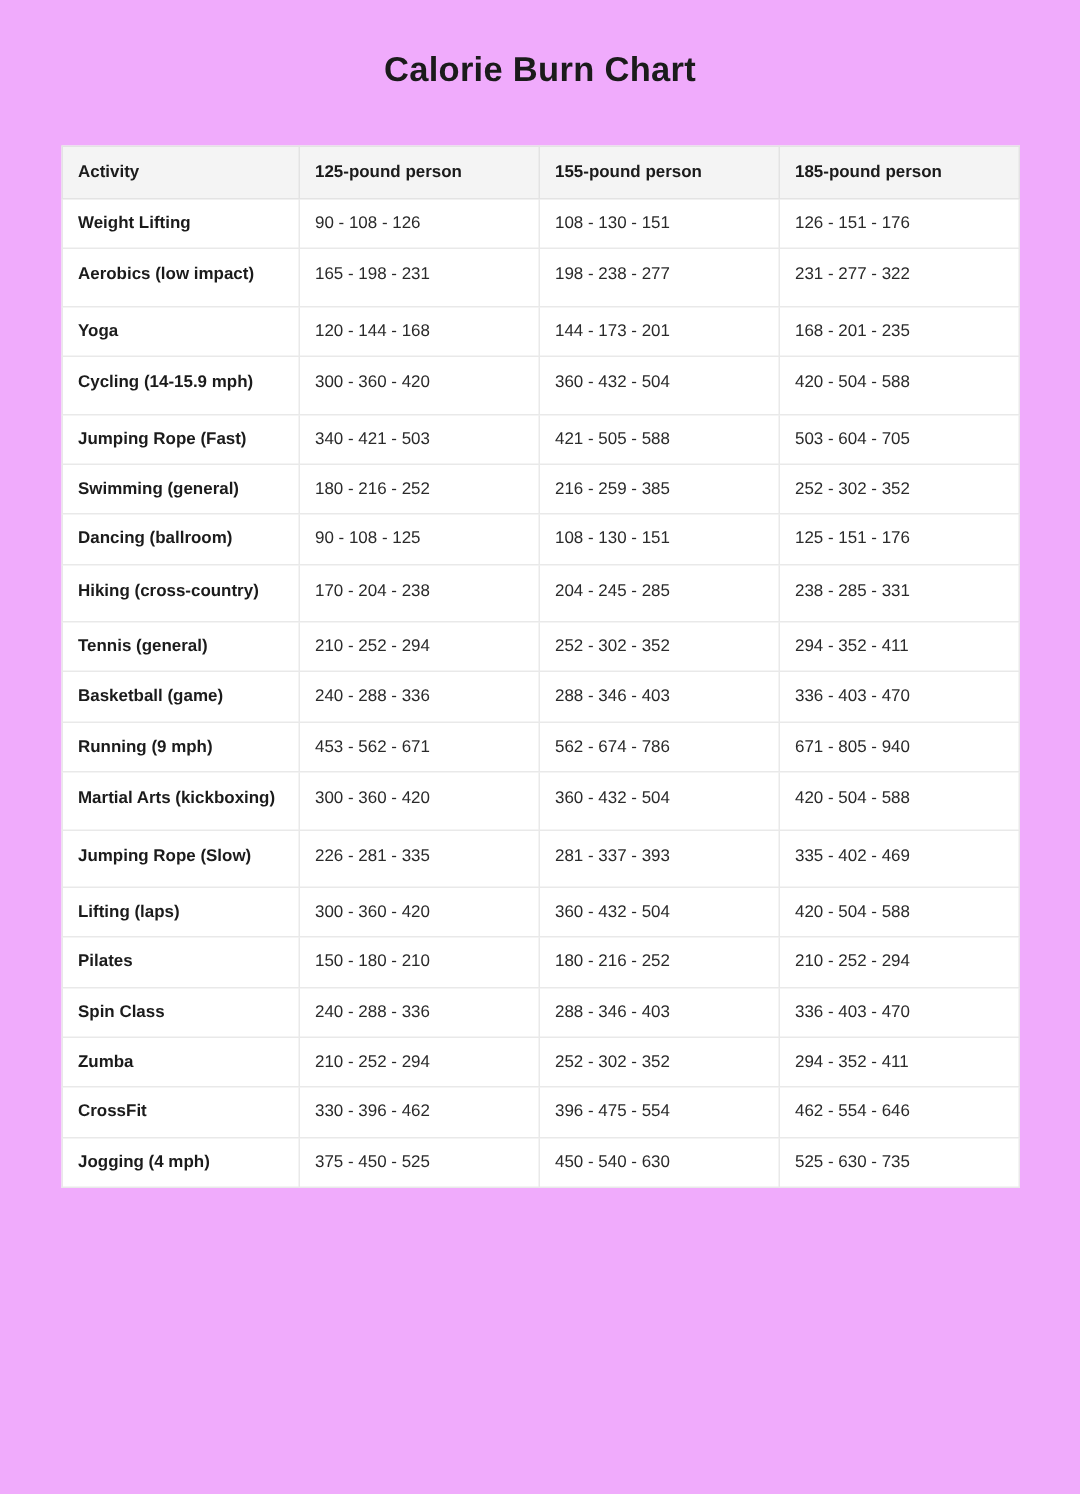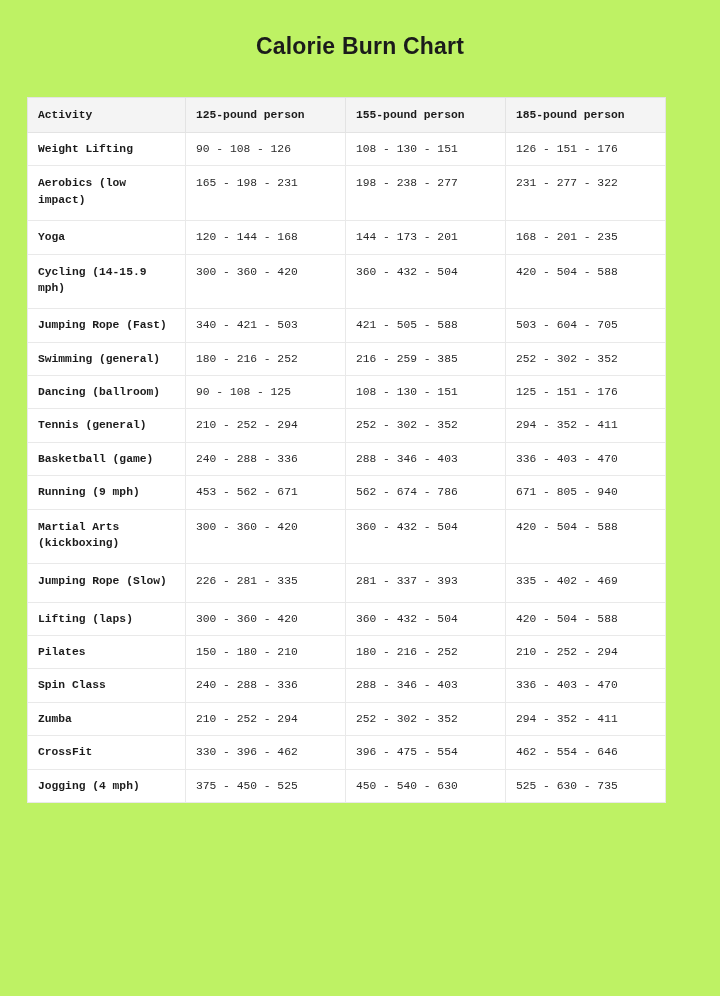--- a/index.html
+++ b/index.html
@@ -11,38 +11,37 @@
     width: 720px;
     height: 996px;
     font-family: "Liberation Sans", sans-serif;
     color: #1a1a1a;
     overflow: hidden;
   }
   .page {
     position: relative;
     width: 720px;
     height: 996px;
-    background: #bef264;
+    background: #f0abfc;
     box-sizing: border-box;
   }
   .page-title {
     margin: 0;
     padding-top: 33px;
     text-align: center;
     font-size: 23px;
     font-weight: bold;
     letter-spacing: 0.2px;
     color: #1b1b1b;
   }
   .table-wrap {
     position: absolute;
-    left: 27px;
+    left: 41px;
     top: 97px;
     width: 638px;
-    font-family: Liberation Mono, monospace;
   }
   table.calorie-table {
     width: 638px;
     border-collapse: collapse;
     table-layout: fixed;
     border: 1px solid #e3e3e3;
     background: #ffffff;
   }
   table.calorie-table col.c-activity { width: 158px; }
   table.calorie-table col.c-val { width: 160px; }
@@ -141,20 +140,26 @@
             <td class="value-cell">180 - 216 - 252</td>
             <td class="value-cell">216 - 259 - 385</td>
             <td class="value-cell">252 - 302 - 352</td>
           </tr>
           <tr>
             <td class="activity-cell">Dancing (ballroom)</td>
             <td class="value-cell">90 - 108 - 125</td>
             <td class="value-cell">108 - 130 - 151</td>
             <td class="value-cell">125 - 151 - 176</td>
           </tr>
+          <tr class="two-line">
+            <td class="activity-cell">Hiking (cross-country)</td>
+            <td class="value-cell">170 - 204 - 238</td>
+            <td class="value-cell">204 - 245 - 285</td>
+            <td class="value-cell">238 - 285 - 331</td>
+          </tr>
           <tr>
             <td class="activity-cell">Tennis (general)</td>
             <td class="value-cell">210 - 252 - 294</td>
             <td class="value-cell">252 - 302 - 352</td>
             <td class="value-cell">294 - 352 - 411</td>
           </tr>
           <tr>
             <td class="activity-cell">Basketball (game)</td>
             <td class="value-cell">240 - 288 - 336</td>
             <td class="value-cell">288 - 346 - 403</td>

